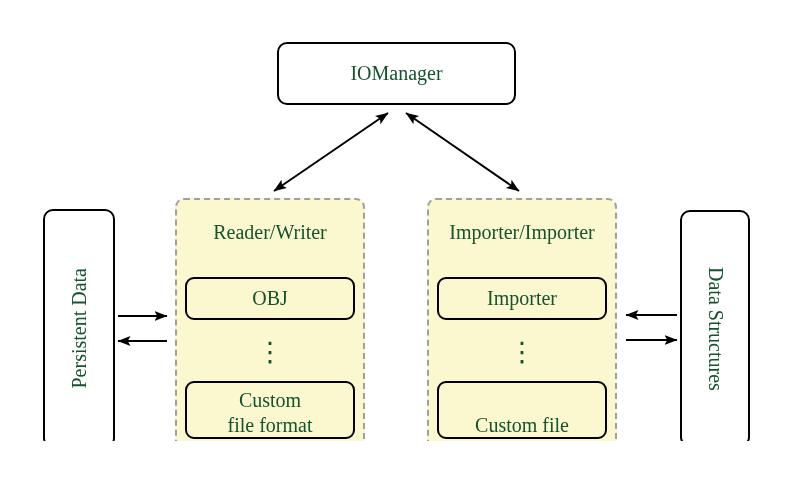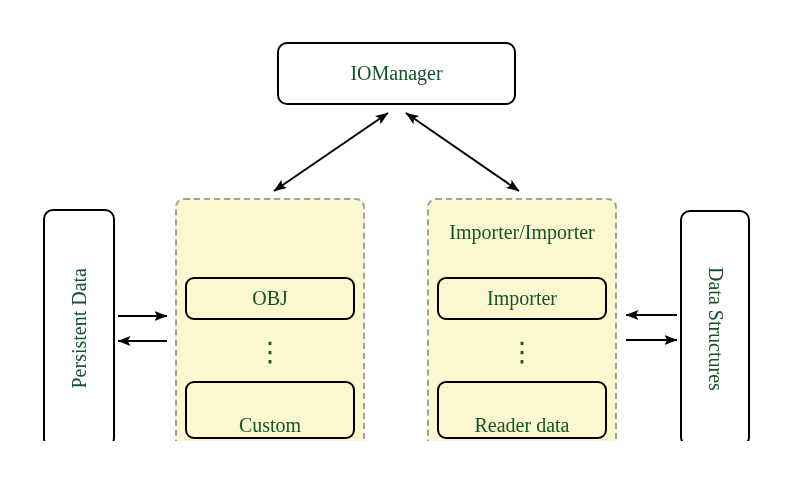--- a/index.html
+++ b/index.html
@@ -115,33 +115,35 @@
 
   <div class="node node-persistent">
     <span class="vlabel-up">Persistent Data</span>
   </div>
 
   <div class="node node-datastruct">
     <span class="vlabel-down">Data Structures</span>
   </div>
 
   <div class="group group-left">
+    <div class="group-title">Reader/Writer</div>
     <div class="inner-node inner-top">
       <span>OBJ</span>
     </div>
     <div class="dots">⋮</div>
     <div class="inner-node inner-bottom">
       <span>Custom</span>
+      <span>file format</span>
     </div>
   </div>
 
   <div class="group group-right">
     <div class="group-title">Importer/Importer</div>
     <div class="inner-node inner-top">
       <span>Importer</span>
     </div>
     <div class="dots">⋮</div>
     <div class="inner-node inner-bottom">
-      <span>Reader data</span>
+      <span>Custom file</span>
     </div>
   </div>
 
 </div>
 
 </body></html>

